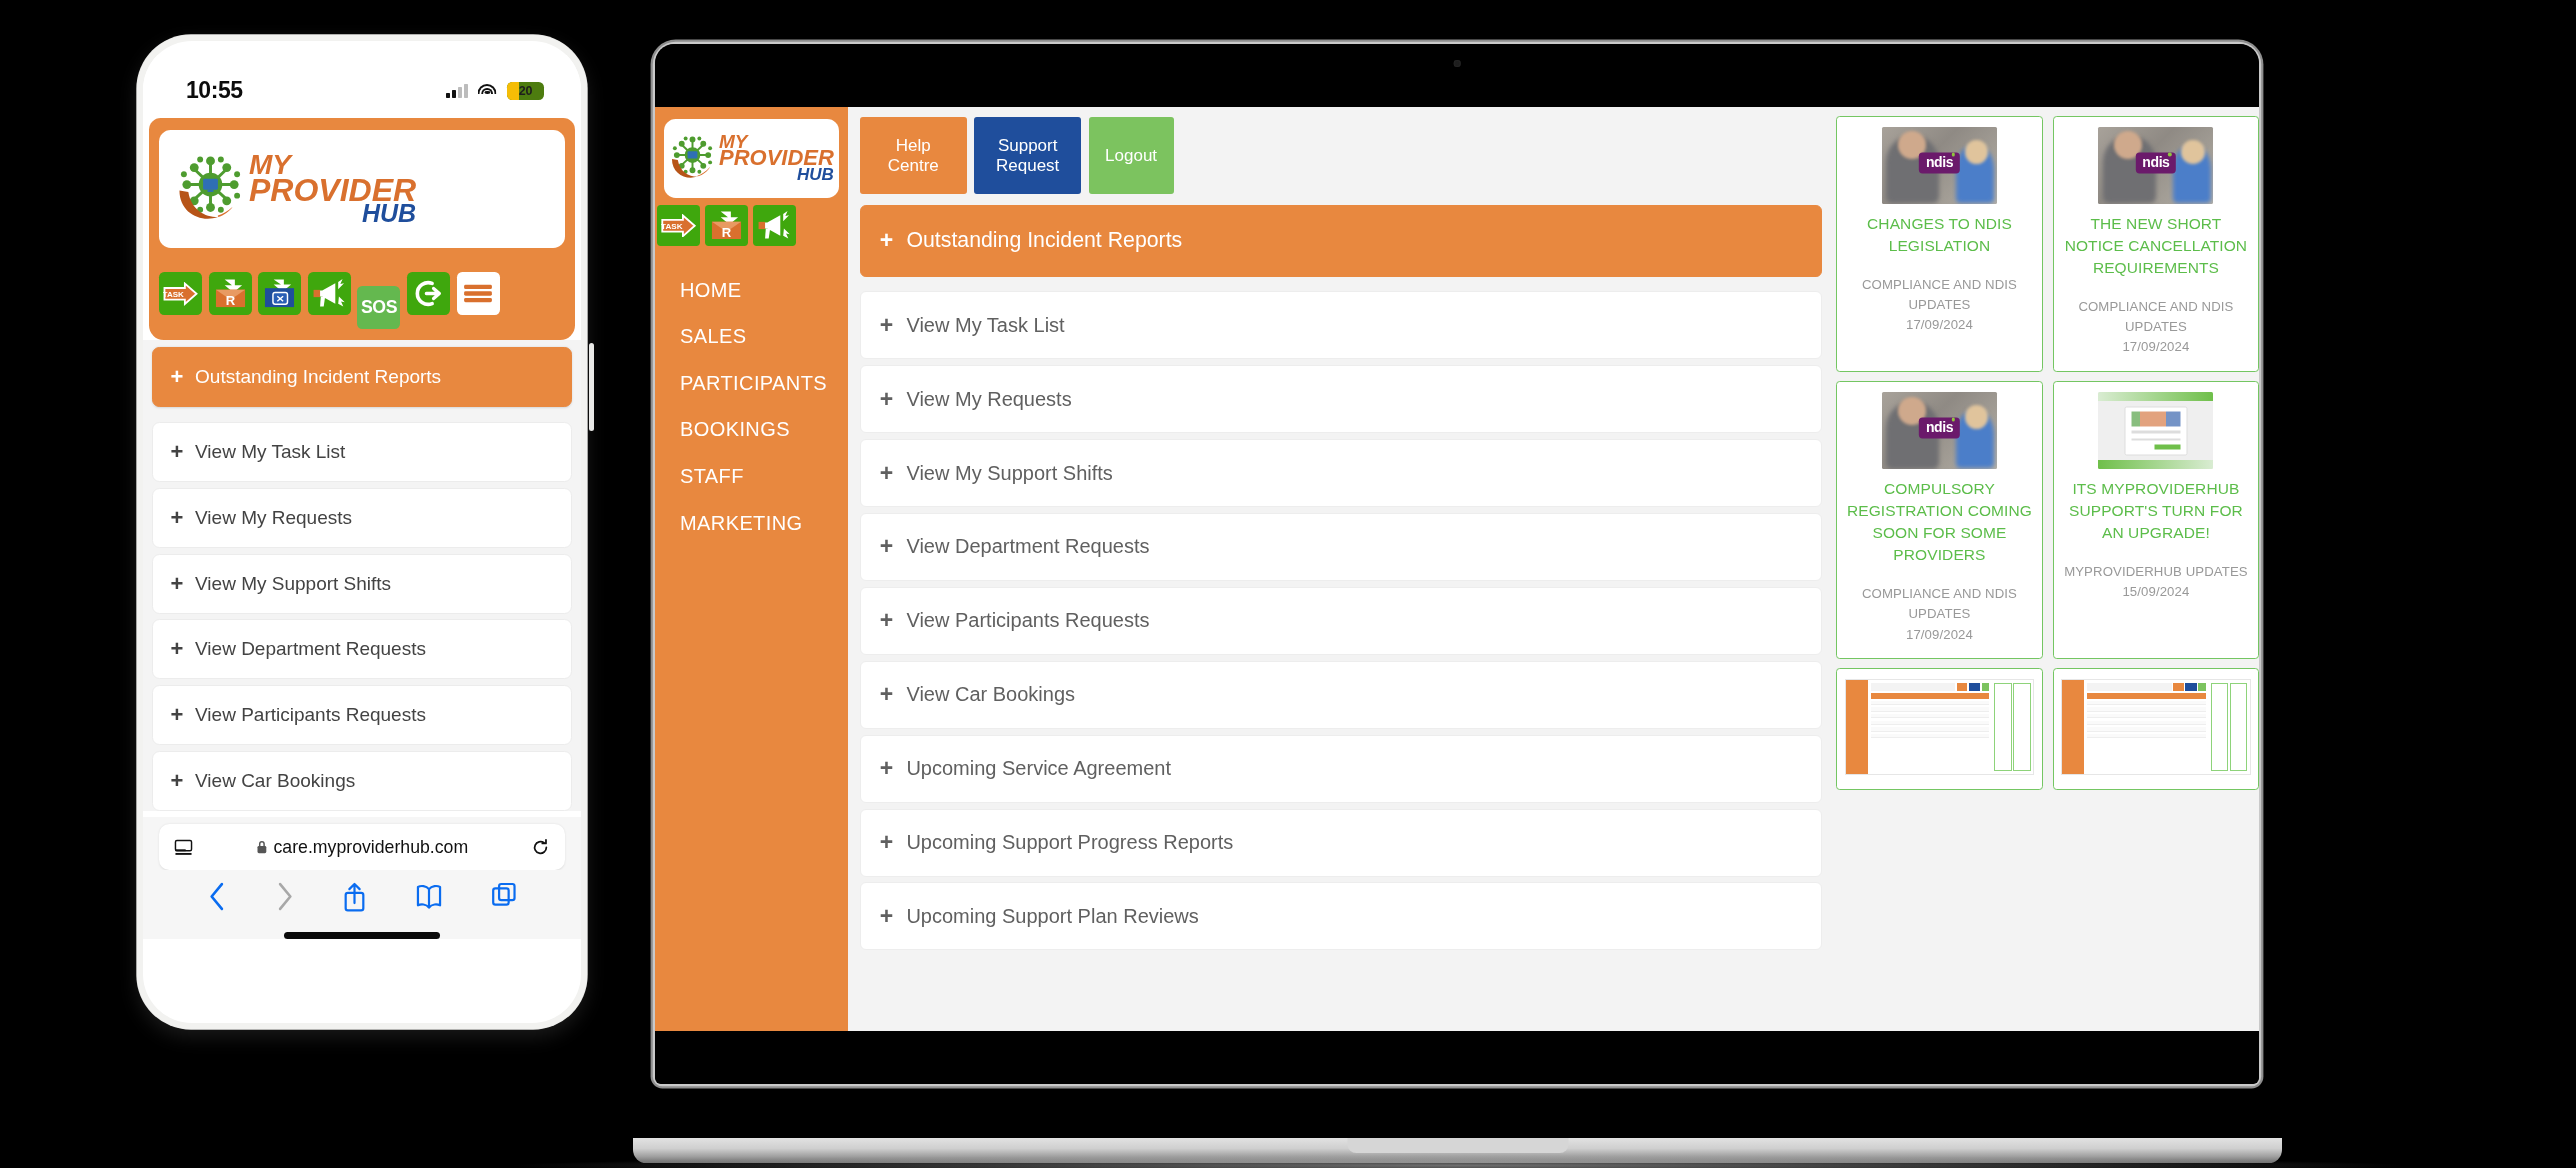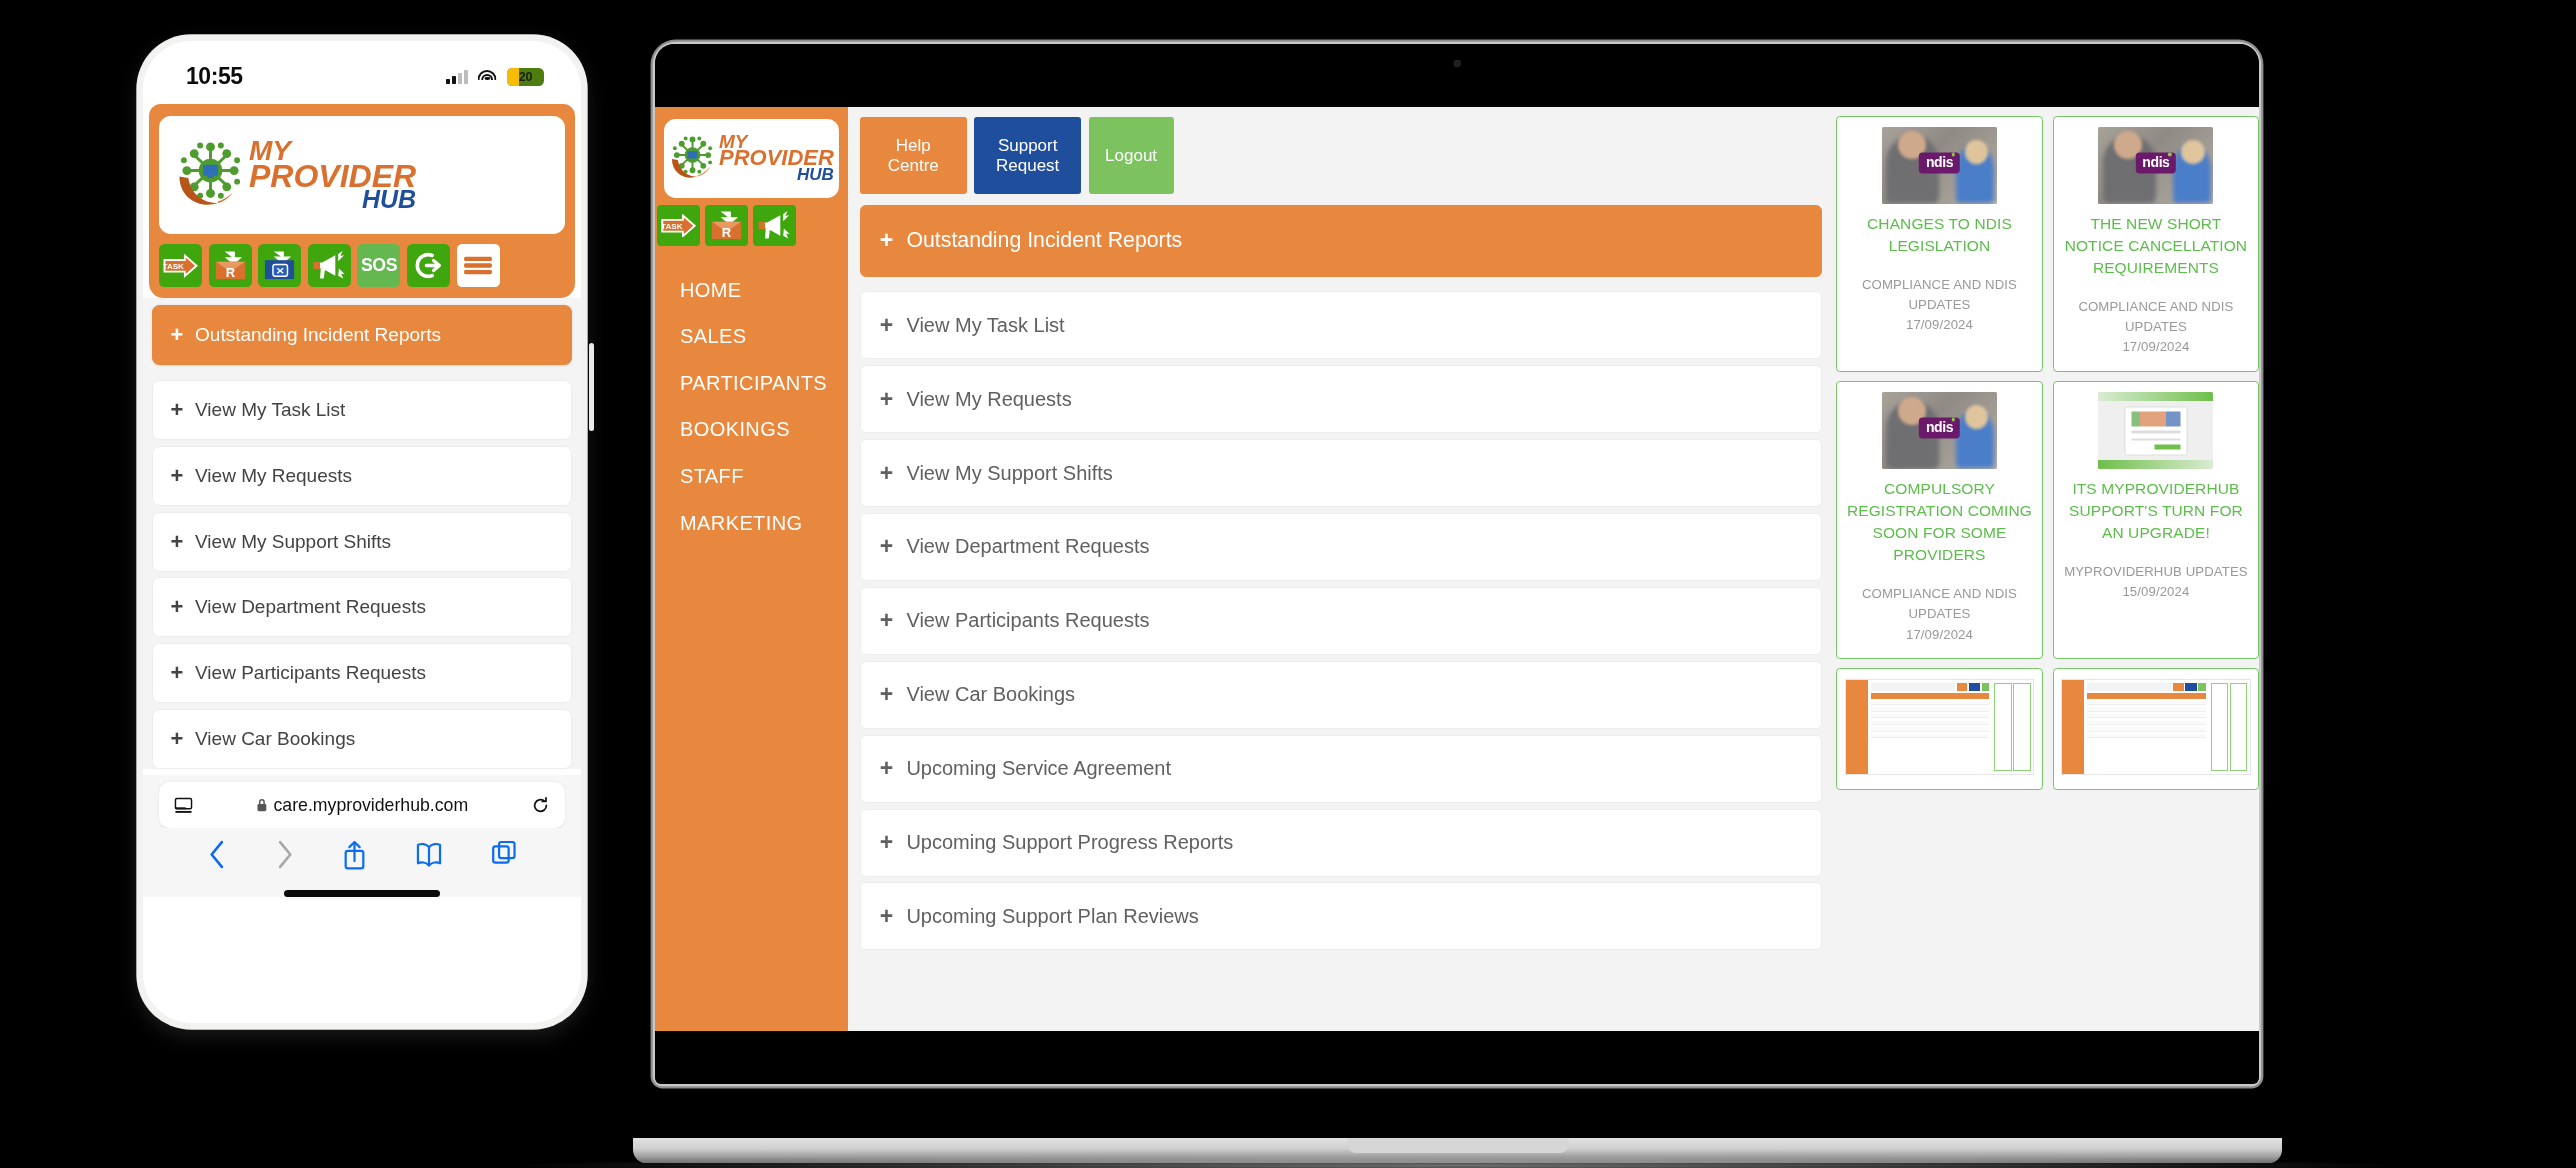--- a/index.html
+++ b/index.html
@@ -25,20 +25,21 @@
     background: #ffffff; border-radius: 49px; overflow: hidden;
   }
   #phone-sidebtn {
     position: absolute; left: 589px; top: 343px;
     width: 5.2px; height: 88px; background: #e9e9e7; border-radius: 2.9px;
   }
   .ph-statusbar {
     height: 59px; display: flex; align-items: center;
     justify-content: space-between; padding: 13.2px 37px 0 43px;
     background: #fff;
+    margin-top: 14px;
   }
   .ph-time { font-size: 23px; font-weight: 700; color:#0c0c0c; letter-spacing:-0.4px;}
   .ph-status-right { display:flex; align-items:center; gap:10.3px; }
   .sig { display:flex; align-items:flex-end; gap:2.2px; height:14px; }
   .sig i { display:block; width:3.7px; background:#111; border-radius:0.7px; }
   .sig i:nth-child(1){height:5.2px;} .sig i:nth-child(2){height:8px;}
   .sig i:nth-child(3){height:11px;background:#bcbcbc;} .sig i:nth-child(4){height:14px;background:#bcbcbc;}
   .wifi { position:relative; width:19px; height:14px; }
   .wifi span{position:absolute;left:50%;transform:translateX(-50%);border:2.2px solid #111;border-bottom:none;border-radius:50% 50% 0 0 / 100% 100% 0 0;}
   .wifi span:nth-child(1){width:19px;height:9.6px;top:0;}
@@ -54,21 +55,21 @@
     border-radius: 11.8px 11.8px 14.7px 14.7px; padding: 11.8px 10.3px 10.3px 10.3px;
   }
   .ph-logo-card {
     background:#fff; border-radius: 11.8px; height: 118px;
     display:flex; align-items:center; justify-content:flex-start; padding-left: 16px;
   }
   .ph-icons { display:flex; gap:6.6px; margin-top:10.3px; align-items:center; }
   .ic { width: 43px; height: 43px; border-radius: 5.2px; display:flex; align-items:center;
         justify-content:center; flex:none; position:relative; }
   .ic-green { background:#3fa70d; }
-  .ic-lightgreen { background:#64b84f; }
+  .ic-lightgreen { background:#64b84f;margin-top:28px; }
   .ic-white { background:#fff; }
 
   .ph-body { background:#f4f4f4; padding: 7.4px 8.8px 0 8.8px; }
   .acc-row {
     background:#fff; border:0.7px solid #ececec; border-radius:7.4px;
     height: 60px; display:flex; align-items:center; padding: 0 17.7px;
     margin-bottom: 5.9px; font-size: 19px; color:#434343;
   }
   .acc-row.hot { background:#e8883f; color:#fff; border-color:#e8883f; box-shadow:0 0.7px 2.2px rgba(0,0,0,.12); }
   .acc-plus { font-size: 22px; font-weight:700; margin-right: 11.8px; line-height:1; }

